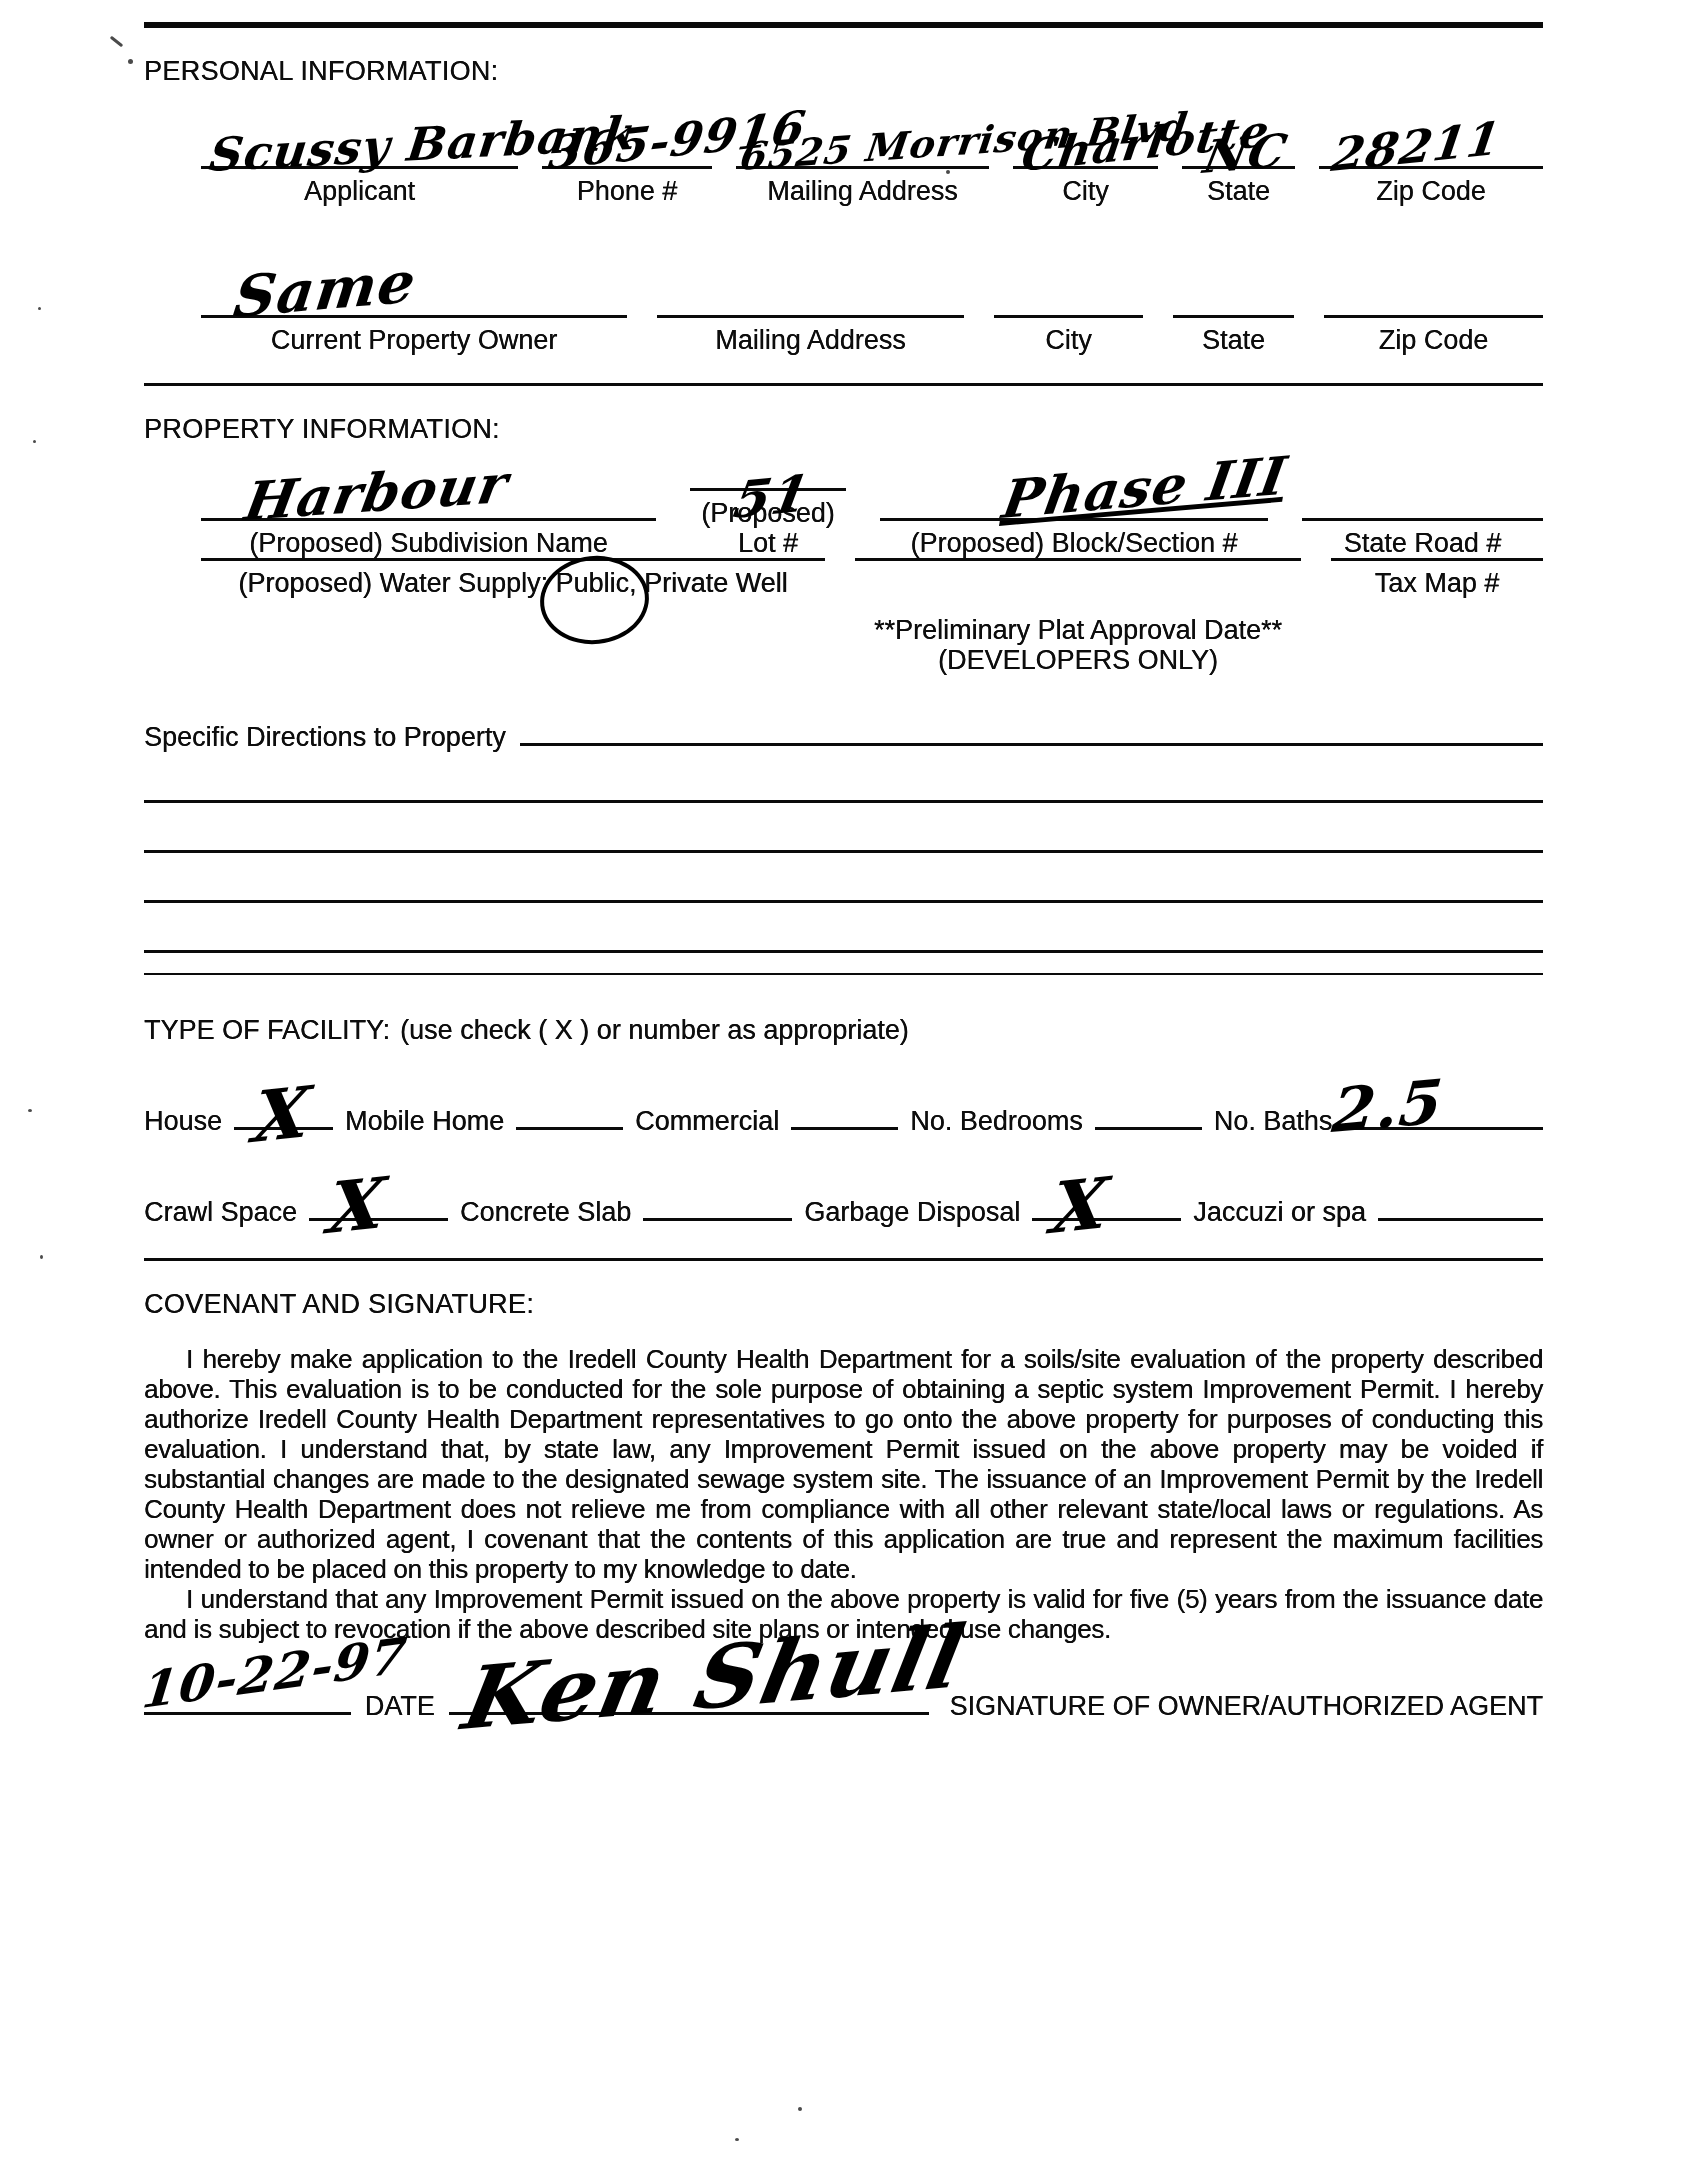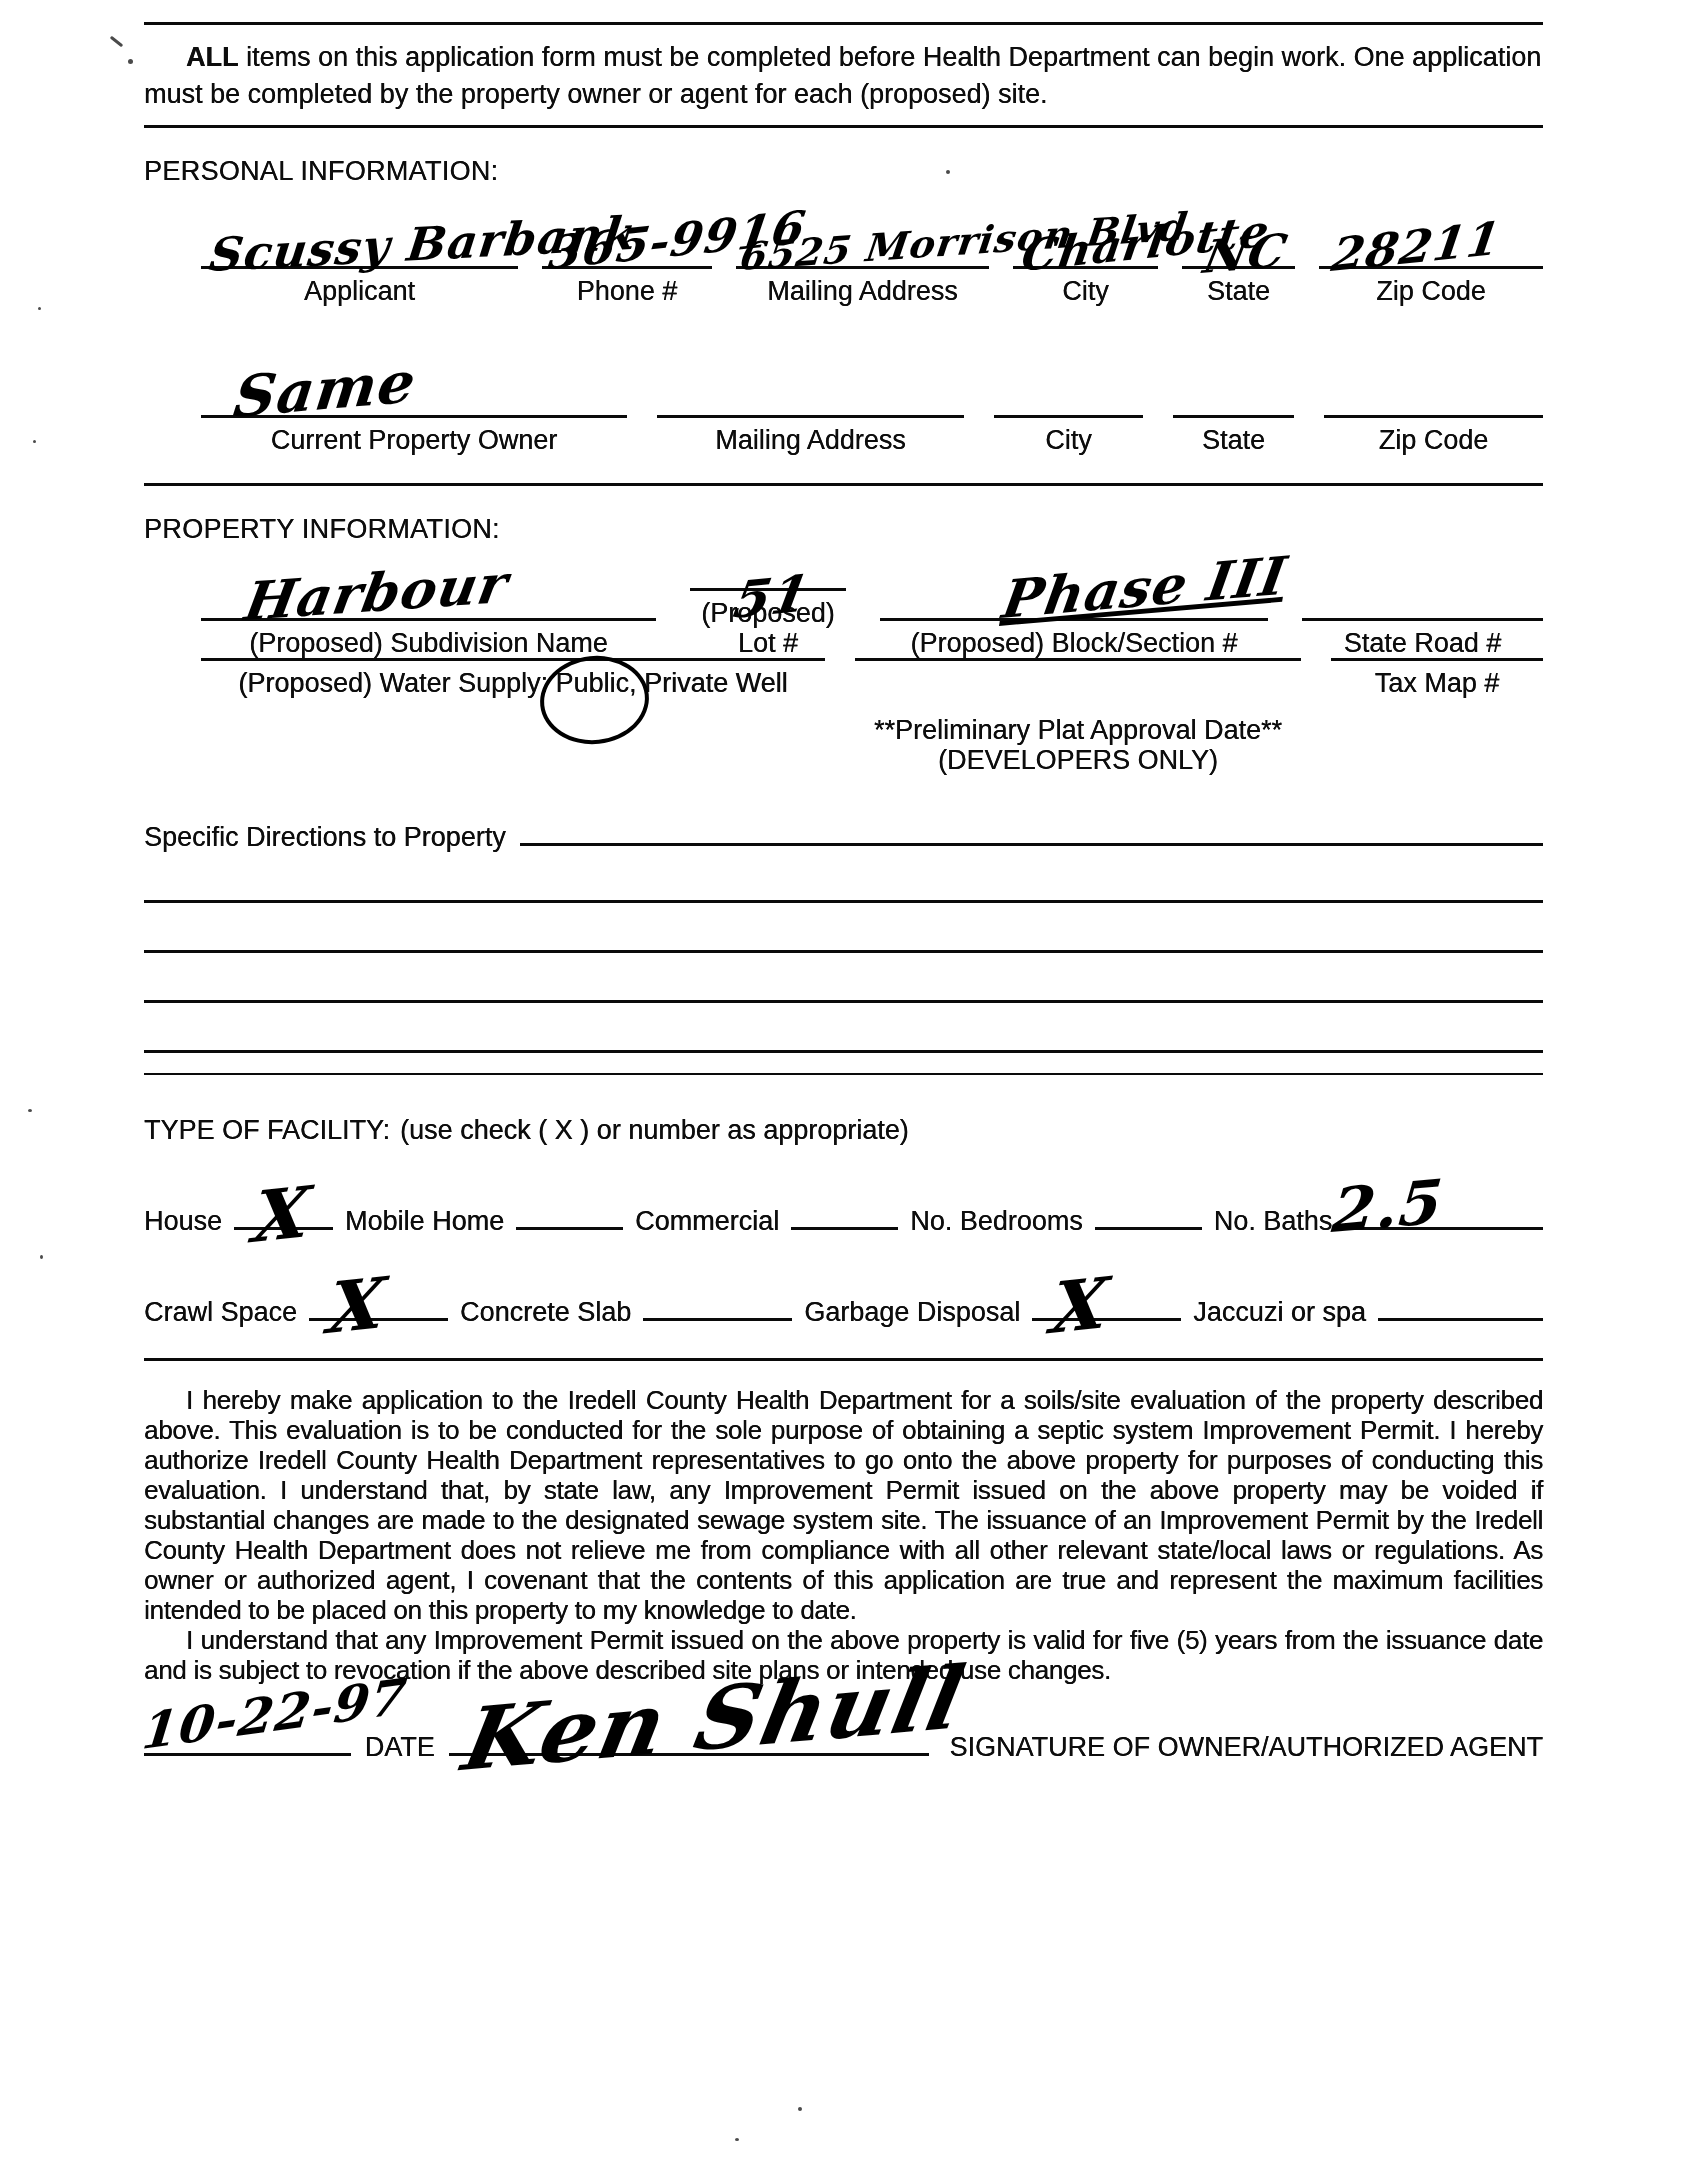--- a/index.html
+++ b/index.html
@@ -75,23 +75,20 @@
   .art{position:absolute;background:#4a4a4a;border-radius:50%;text-shadow:none;}
 </style>
 </head>
 <body>
 
 <div class="page">
 
 
   <div class="rule" style="margin-top:22px;"></div>
 
-  <div class="intro">
-    <span class="ind"></span><span class="lead">ALL</span><span> items on this application form must be completed before Health Department can begin work. One application must be completed by the property owner or agent for each (proposed) site.</span>
-  </div>
 
   <div class="rule"></div>
 
   <div class="sec-head">PERSONAL INFORMATION:</div>
 
   <div class="field-row" style="min-height:117px;margin-top:2px;">
     <div class="f" style="width:317px;">
       <span class="hw hw-name">Scussy Barbank</span>
       <div class="ln"></div>
       <div class="lb">Applicant</div>
@@ -240,20 +237,21 @@
     <span class="fl">Garbage Disposal</span>
     <span class="seg" style="width:149px;">
         <span class="hw hw-x">X</span>
       </span>
     <span class="fl">Jaccuzi or spa</span>
     <span class="seg grow"></span>
   </div>
 
   <div class="rule" style="margin-top:30px;"></div>
 
+  <div class="sec-head">COVENANT AND SIGNATURE:</div>
   <div class="cov">
     <p>I hereby make application to the Iredell County Health Department for a soils/site evaluation of the property described above. This evaluation is to be conducted for the sole purpose of obtaining a septic system Improvement Permit. I hereby authorize Iredell County Health Department representatives to go onto the above property for purposes of conducting this evaluation. I understand that, by state law, any Improvement Permit issued on the above property may be voided if substantial changes are made to the designated sewage system site. The issuance of an Improvement Permit by the Iredell County Health Department does not relieve me from compliance with all other relevant state/local laws or regulations. As owner or authorized agent, I covenant that the contents of this application are true and represent the maximum facilities intended to be placed on this property to my knowledge to date.</p>
     <p>I understand that any Improvement Permit issued on the above property is valid for five (5) years from the issuance date and is subject to revocation if the above described site plans or intended use changes.</p>
   </div>
 
   <div class="sig-row">
     <span class="dseg">
       <span class="hw hw-date">10-22-97</span>
     </span>
     <span class="dlabel">DATE</span>

